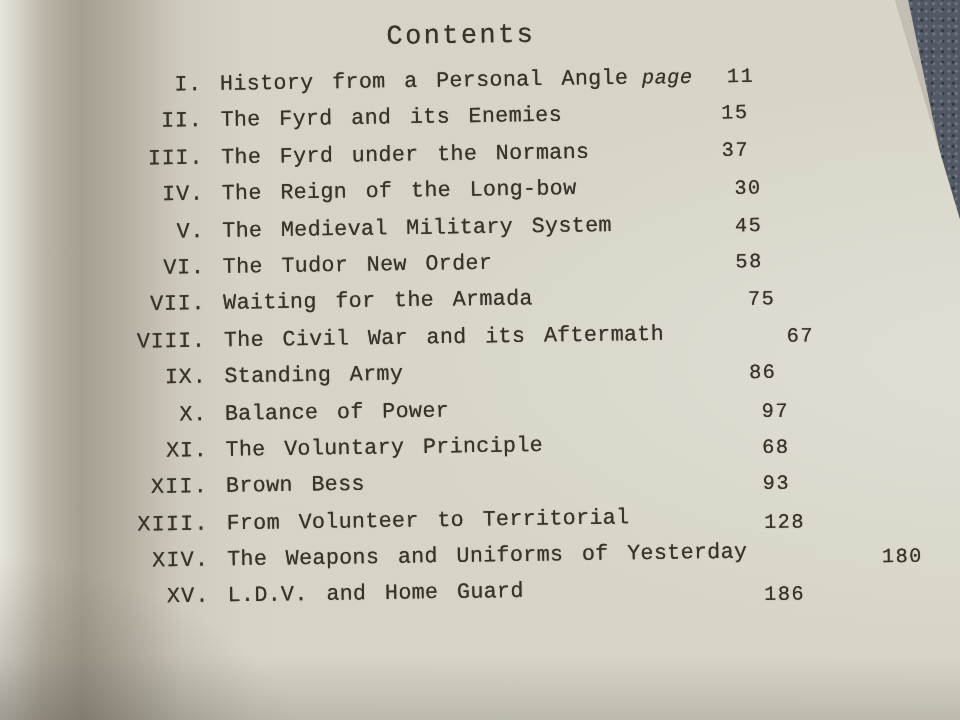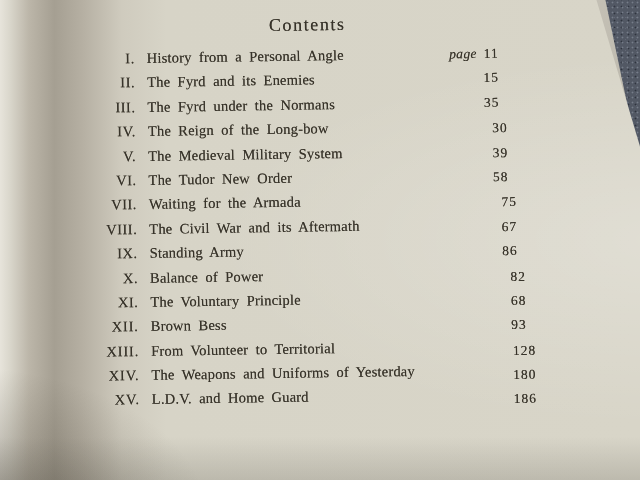--- a/index.html
+++ b/index.html
@@ -42,20 +42,21 @@
       
       radial-gradient(120% 65% at 105% 50%, rgba(255,255,255,0.22), rgba(255,255,255,0) 60%),
       
       radial-gradient(55% 45% at -6% 108%, rgba(62,56,45,0.42), rgba(62,56,45,0) 70%),
       
       linear-gradient(180deg, rgba(0,0,0,0) 91%, rgba(92,89,80,0.22) 100%),
       
       linear-gradient(90deg,
         #e7e4db 0%, #d9d6cb 1.6%, #bcb6a9 4.5%, #a59f92 8.5%,
         #b6b0a3 13%, #cfcbbe 19%, #d7d4c7 26%, #d8d5c8 100%);
+    font-family: Liberation Mono, monospace;
   }
 
   
   .content {
     position: absolute;
     left: 72px;
     top: 10px;
     width: 452px;
     transform: rotate(-0.85deg);
     transform-origin: left top;
@@ -101,21 +102,21 @@
     flex: none;
     width: 110px;
     text-align: right;
     font-size: 13.5px;
     letter-spacing: 1px;
   }
 
   .pg .pgw {
     font-style: italic;
     letter-spacing: 0.3px;
-    margin-right: 7px;
+    margin-right: 23px;
   }
 
   
   .row:nth-child(-n+3)              .pg { transform: translate(-26px, 0px); }
   .row:nth-child(n+4):nth-child(-n+6)  .pg { transform: translate(-18px, 1.5px); }
   .row:nth-child(n+7):nth-child(-n+9)  .pg { transform: translate(-10px, 2.5px); }
   .row:nth-child(n+10):nth-child(-n+12) .pg { transform: translate(-2px, 3.5px); }
   .row:nth-child(n+13)              .pg { transform: translate(7px, 4.5px); }
 
   
@@ -139,33 +140,33 @@
 
         <div class="row">
           <span class="num">II.</span>
           <span class="ttl">The Fyrd and its Enemies</span>
           <span class="pg"><span>15</span></span>
         </div>
 
         <div class="row">
           <span class="num">III.</span>
           <span class="ttl">The Fyrd under the Normans</span>
-          <span class="pg"><span>35</span></span>
+          <span class="pg"><span>37</span></span>
         </div>
 
         <div class="row">
           <span class="num">IV.</span>
           <span class="ttl">The Reign of the Long-bow</span>
           <span class="pg"><span>30</span></span>
         </div>
 
         <div class="row">
           <span class="num">V.</span>
           <span class="ttl">The Medieval Military System</span>
-          <span class="pg"><span>39</span></span>
+          <span class="pg"><span>45</span></span>
         </div>
 
         <div class="row">
           <span class="num">VI.</span>
           <span class="ttl">The Tudor New Order</span>
           <span class="pg"><span>58</span></span>
         </div>
 
         <div class="row">
           <span class="num">VII.</span>
@@ -181,21 +182,21 @@
 
         <div class="row">
           <span class="num">IX.</span>
           <span class="ttl">Standing Army</span>
           <span class="pg"><span>86</span></span>
         </div>
 
         <div class="row">
           <span class="num">X.</span>
           <span class="ttl">Balance of Power</span>
-          <span class="pg"><span>82</span></span>
+          <span class="pg"><span>97</span></span>
         </div>
 
         <div class="row">
           <span class="num">XI.</span>
           <span class="ttl">The Voluntary Principle</span>
           <span class="pg"><span>68</span></span>
         </div>
 
         <div class="row">
           <span class="num">XII.</span>

